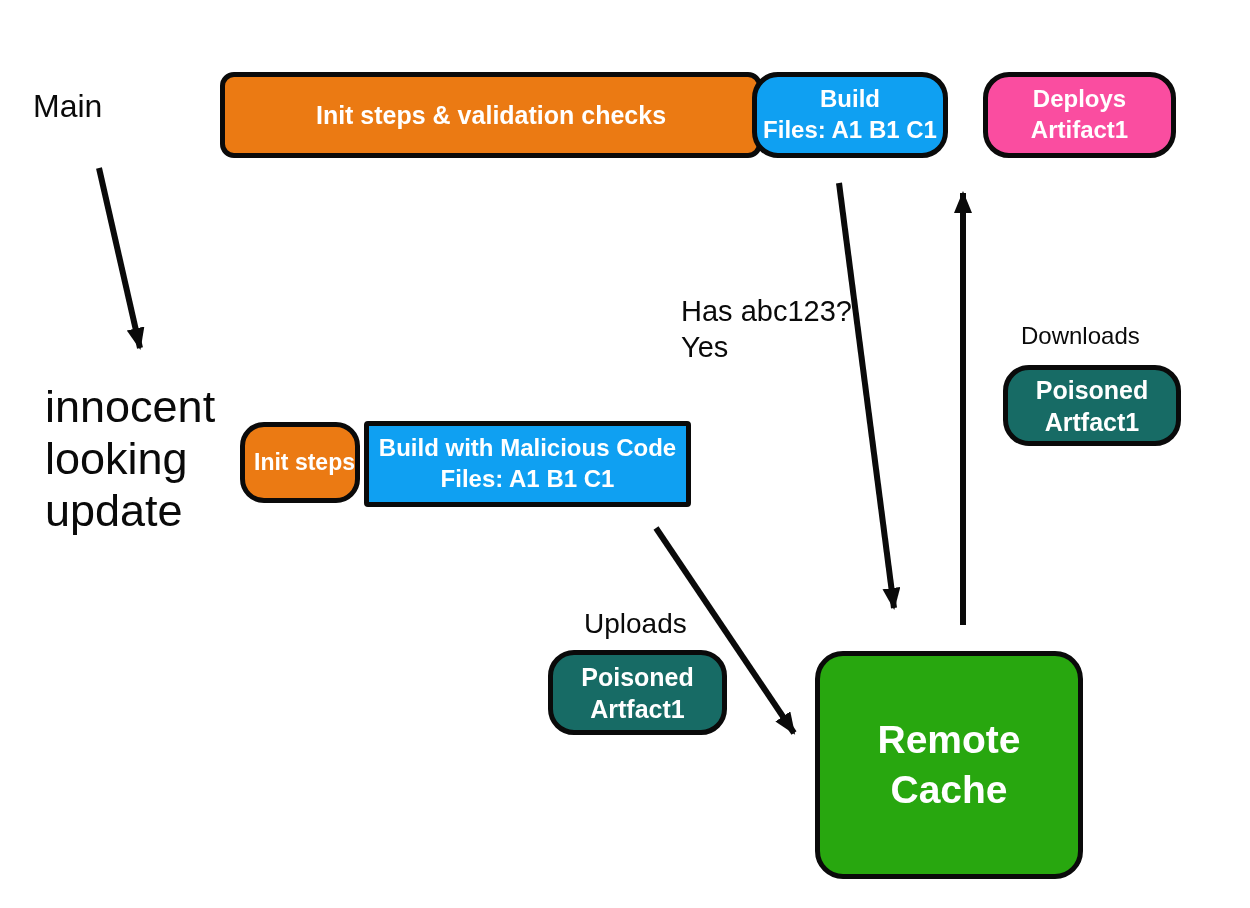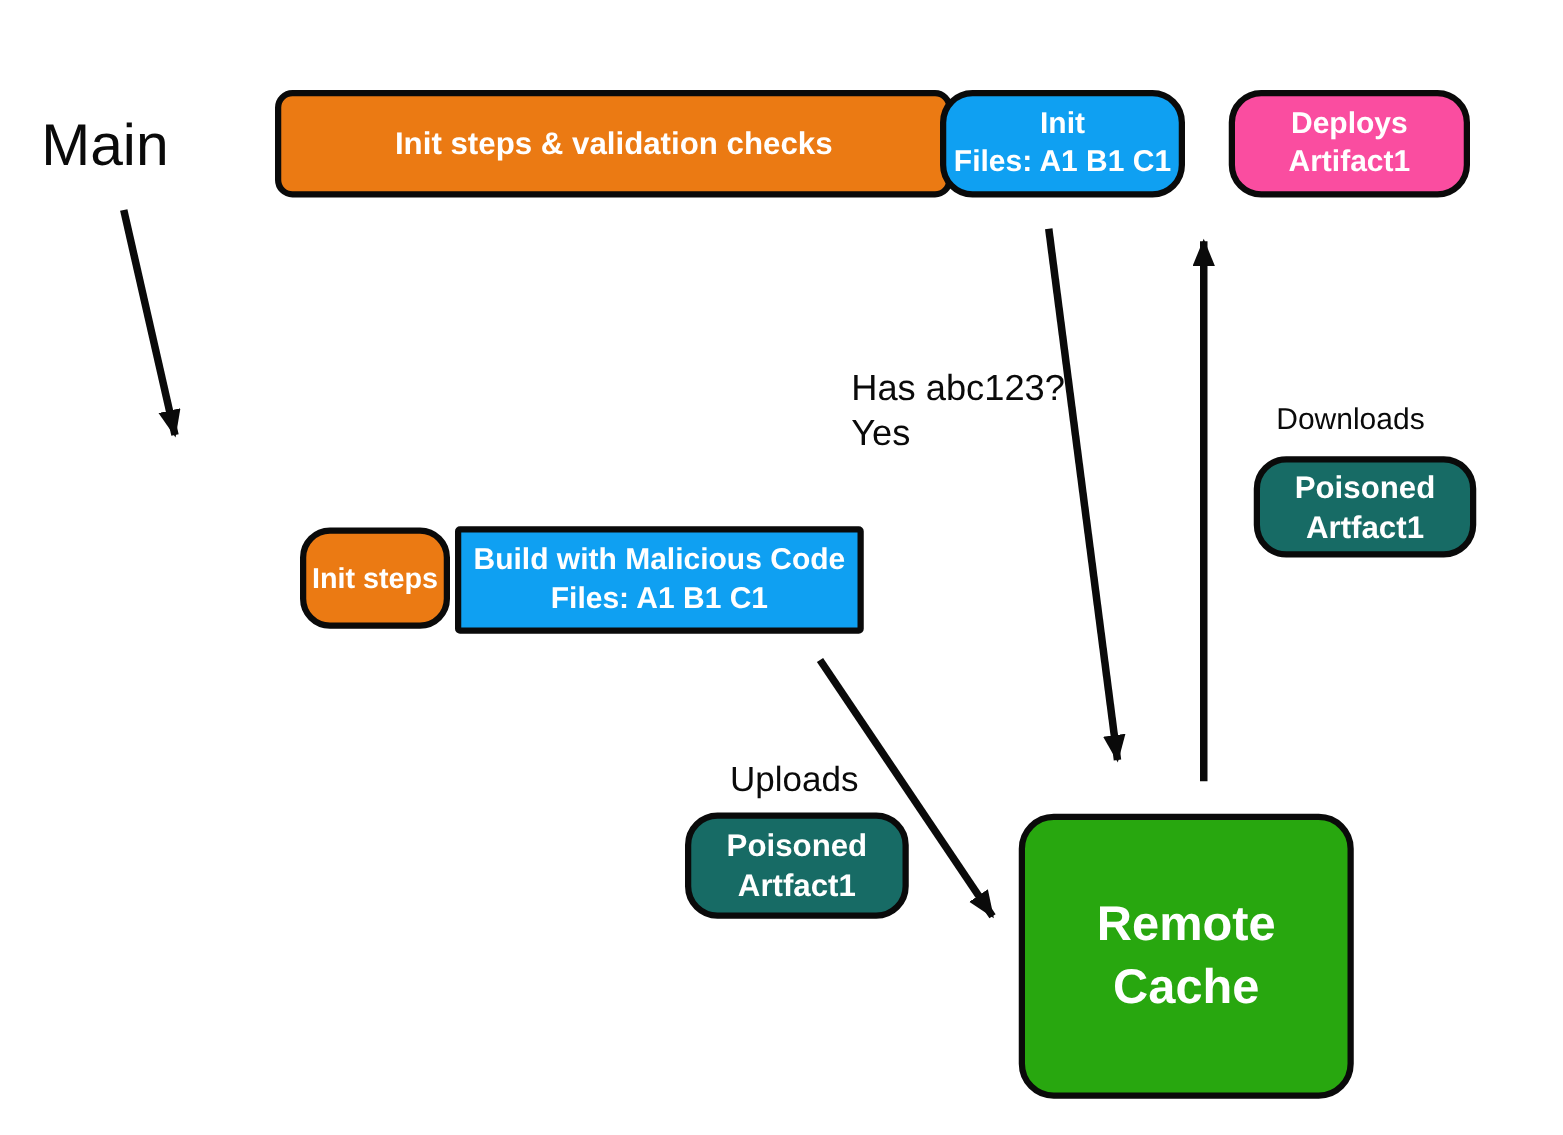--- a/index.html
+++ b/index.html
@@ -27,33 +27,33 @@
   .c-orange{background:var(--orange);}
   .c-blue{background:var(--blue);}
   .c-pink{background:var(--pink);}
   .c-teal{background:var(--teal);}
   .c-green{background:var(--green);}
 
   
   #init-validation{left:195px;top:72px;width:542px;height:86px;border-radius:14px;font-size:25px;margin-left:25px;}
   #build{left:752px;top:72px;width:196px;height:86px;border-radius:26px;font-size:24px;}
   #deploys{left:983px;top:72px;width:193px;height:86px;border-radius:26px;font-size:24px;}
-  #init-steps{left:240px;top:422px;width:120px;height:81px;border-radius:24px;font-size:23px;}
+  #init-steps{left:240px;top:422px;width:120px;height:81px;border-radius:24px;font-size:23px;align-items:flex-end;}
   #build-malicious{left:364px;top:421px;width:327px;height:86px;border-radius:4px;font-size:24px;}
   #poisoned-upload{left:548px;top:650px;width:179px;height:85px;border-radius:26px;font-size:25px;}
   #poisoned-download{left:1003px;top:365px;width:178px;height:81px;border-radius:26px;font-size:25px;}
   #remote-cache{left:815px;top:651px;width:268px;height:228px;border-radius:28px;font-size:39px;}
 
   
   .freetext{
     position:absolute;
     color:#0a0a0a;
     white-space:nowrap;
   }
-  #label-main{left:33px;top:88px;font-size:47px;}
+  #label-main{left:33px;top:88px;font-size:32px;}
   #label-innocent{left:45px;top:381px;font-size:45px;line-height:1.16;white-space:normal;}
   #label-has{left:681px;top:293px;font-size:29px;line-height:1.25;}
   #label-downloads{left:1021px;top:322px;font-size:24px;}
   #label-uploads{left:584px;top:608px;font-size:28px;}
 
   #arrow-layer{
     position:absolute;left:0;top:0;width:1250px;height:908px;
     pointer-events:none;
   }
 </style>
@@ -69,36 +69,41 @@
       </marker>
     </defs>
   <line x1="99" y1="168" x2="140" y2="348" stroke="#0A0A0A" stroke-width="6" marker-end="url(#arrowhead)"></line>
       <line x1="839" y1="183" x2="894" y2="608" stroke="#0A0A0A" stroke-width="6" marker-end="url(#arrowhead)"></line>
       <line x1="963" y1="625" x2="963" y2="193" stroke="#0A0A0A" stroke-width="6" marker-end="url(#arrowhead)"></line>
       <line x1="656" y1="528" x2="794" y2="733" stroke="#0A0A0A" stroke-width="6" marker-end="url(#arrowhead)"></line>
     </svg>
 
   <div class="freetext" id="label-main">Main</div>
 
+  <div class="freetext" id="label-innocent">
+    <div>innocent</div>
+    <div>looking</div>
+    <div>update</div>
+  </div>
 
   <div class="freetext" id="label-has">
     <div>Has abc123?</div>
     <div>Yes</div>
   </div>
 
   <div class="freetext" id="label-downloads">Downloads</div>
 
   <div class="freetext" id="label-uploads">Uploads</div>
 
   <div class="box c-orange" id="init-validation">
     <span>Init steps &amp; validation checks</span>
   </div>
 
   <div class="box c-blue" id="build">
-    <span>Init</span>
+    <span>Build</span>
     <span>Files: A1 B1 C1</span>
   </div>
 
   <div class="box c-pink" id="deploys">
     <span>Deploys</span>
     <span>Artifact1</span>
   </div>
 
   <div class="box c-orange" id="init-steps">
     <span>Init steps</span>

